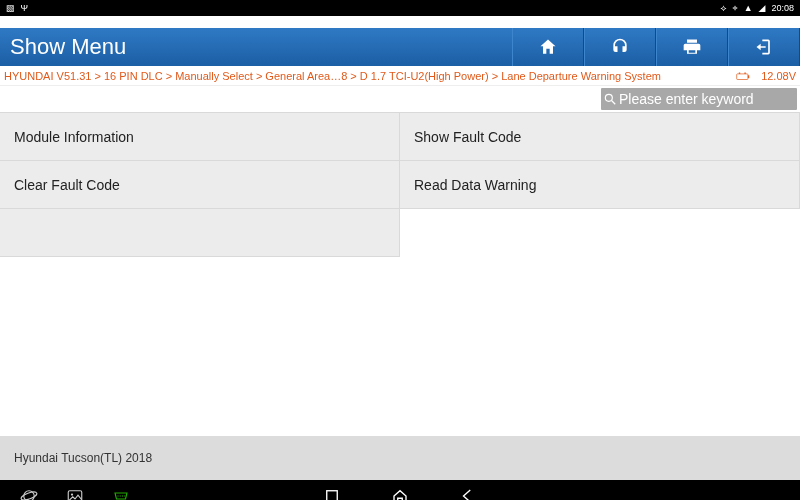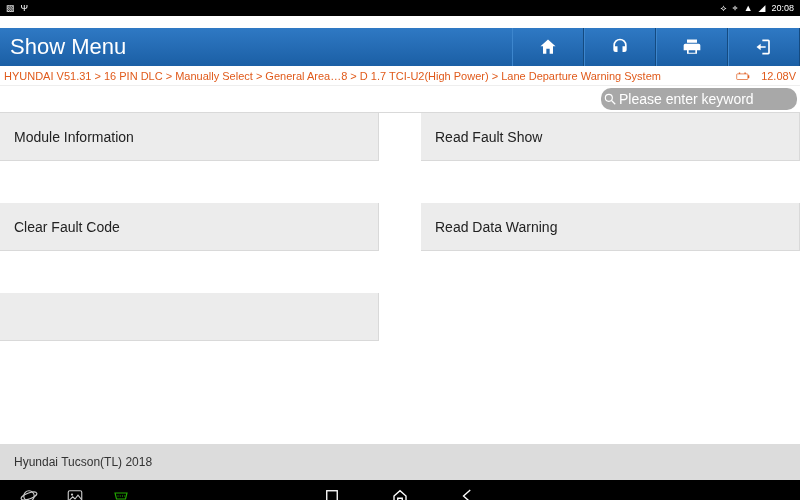--- a/index.html
+++ b/index.html
@@ -30,43 +30,42 @@
   }
   .breadcrumb-text { color: #e05a1b; white-space: nowrap; overflow: hidden; }
   .voltage { display: flex; align-items: center; gap: 11px; color: #e05a1b; flex-shrink: 0; font-size: 11px;}
   .voltage svg { width: 14px; height: 10px; }
 
   .search-row {
     height: 26px; display: flex; justify-content: flex-end; align-items: center;
     padding-right: 3px; background: #fff;
   }
   .search-box {
-    width: 196px; height: 22px; background: #a8a8a8; border-radius: 10px;
+    width: 196px; height: 22px; background: #a8a8a8; border-radius: 1px;
     display: flex; align-items: center; color: #fff; font-size: 14px; padding: 0 2px;
   }
   .search-box svg { width: 14px; height: 14px; margin-right: 2px; flex-shrink: 0; }
   .search-box span { white-space: nowrap; }
 
   .menu-grid {
     display: grid; grid-template-columns: 1fr 1fr;
     border-top: 1px solid #d9d9d9;
-    gap: 42px;
   }
   .menu-cell {
     height: 48px; background: #ececec; display: flex; align-items: center;
     padding-left: 14px; font-size: 14px; color: #222;
     border-bottom: 1px solid #d9d9d9; border-right: 1px solid #d9d9d9;
     cursor: pointer;
   }
   .menu-cell.empty { cursor: default; }
 
   .content-gap { flex: 1; background: #fff; }
 
   .vehicle-bar {
-    height: 36px; background: #dcdcdc; display: flex; align-items: center;
+    height: 44px; background: #dcdcdc; display: flex; align-items: center;
     padding-left: 14px; font-size: 12px; color: #333;
   }
 
   .nav-bar {
     height: 32px; background: #000; display: flex; align-items: center;
     justify-content: center; position: relative;
   }
   .nav-center { display: flex; gap: 50px; }
   .nav-left { position: absolute; left: 20px; display: flex; gap: 28px; }
   .nav-ic { width: 18px; height: 18px; display: flex; align-items: center; justify-content: center; cursor: pointer; }
@@ -140,21 +139,21 @@
         </svg>
       <span>Please enter keyword</span>
     </div>
   </div>
 
   <div class="menu-grid">
     <div class="menu-cell">
         <span>Module Information</span>
       </div>
     <div class="menu-cell">
-        <span>Read Fault Show</span>
+        <span>Show Fault Code</span>
       </div>
     <div class="menu-cell">
         <span>Clear Fault Code</span>
       </div>
     <div class="menu-cell">
         <span>Read Data Warning</span>
       </div>
     <div class="menu-cell empty"></div>
   </div>
 

